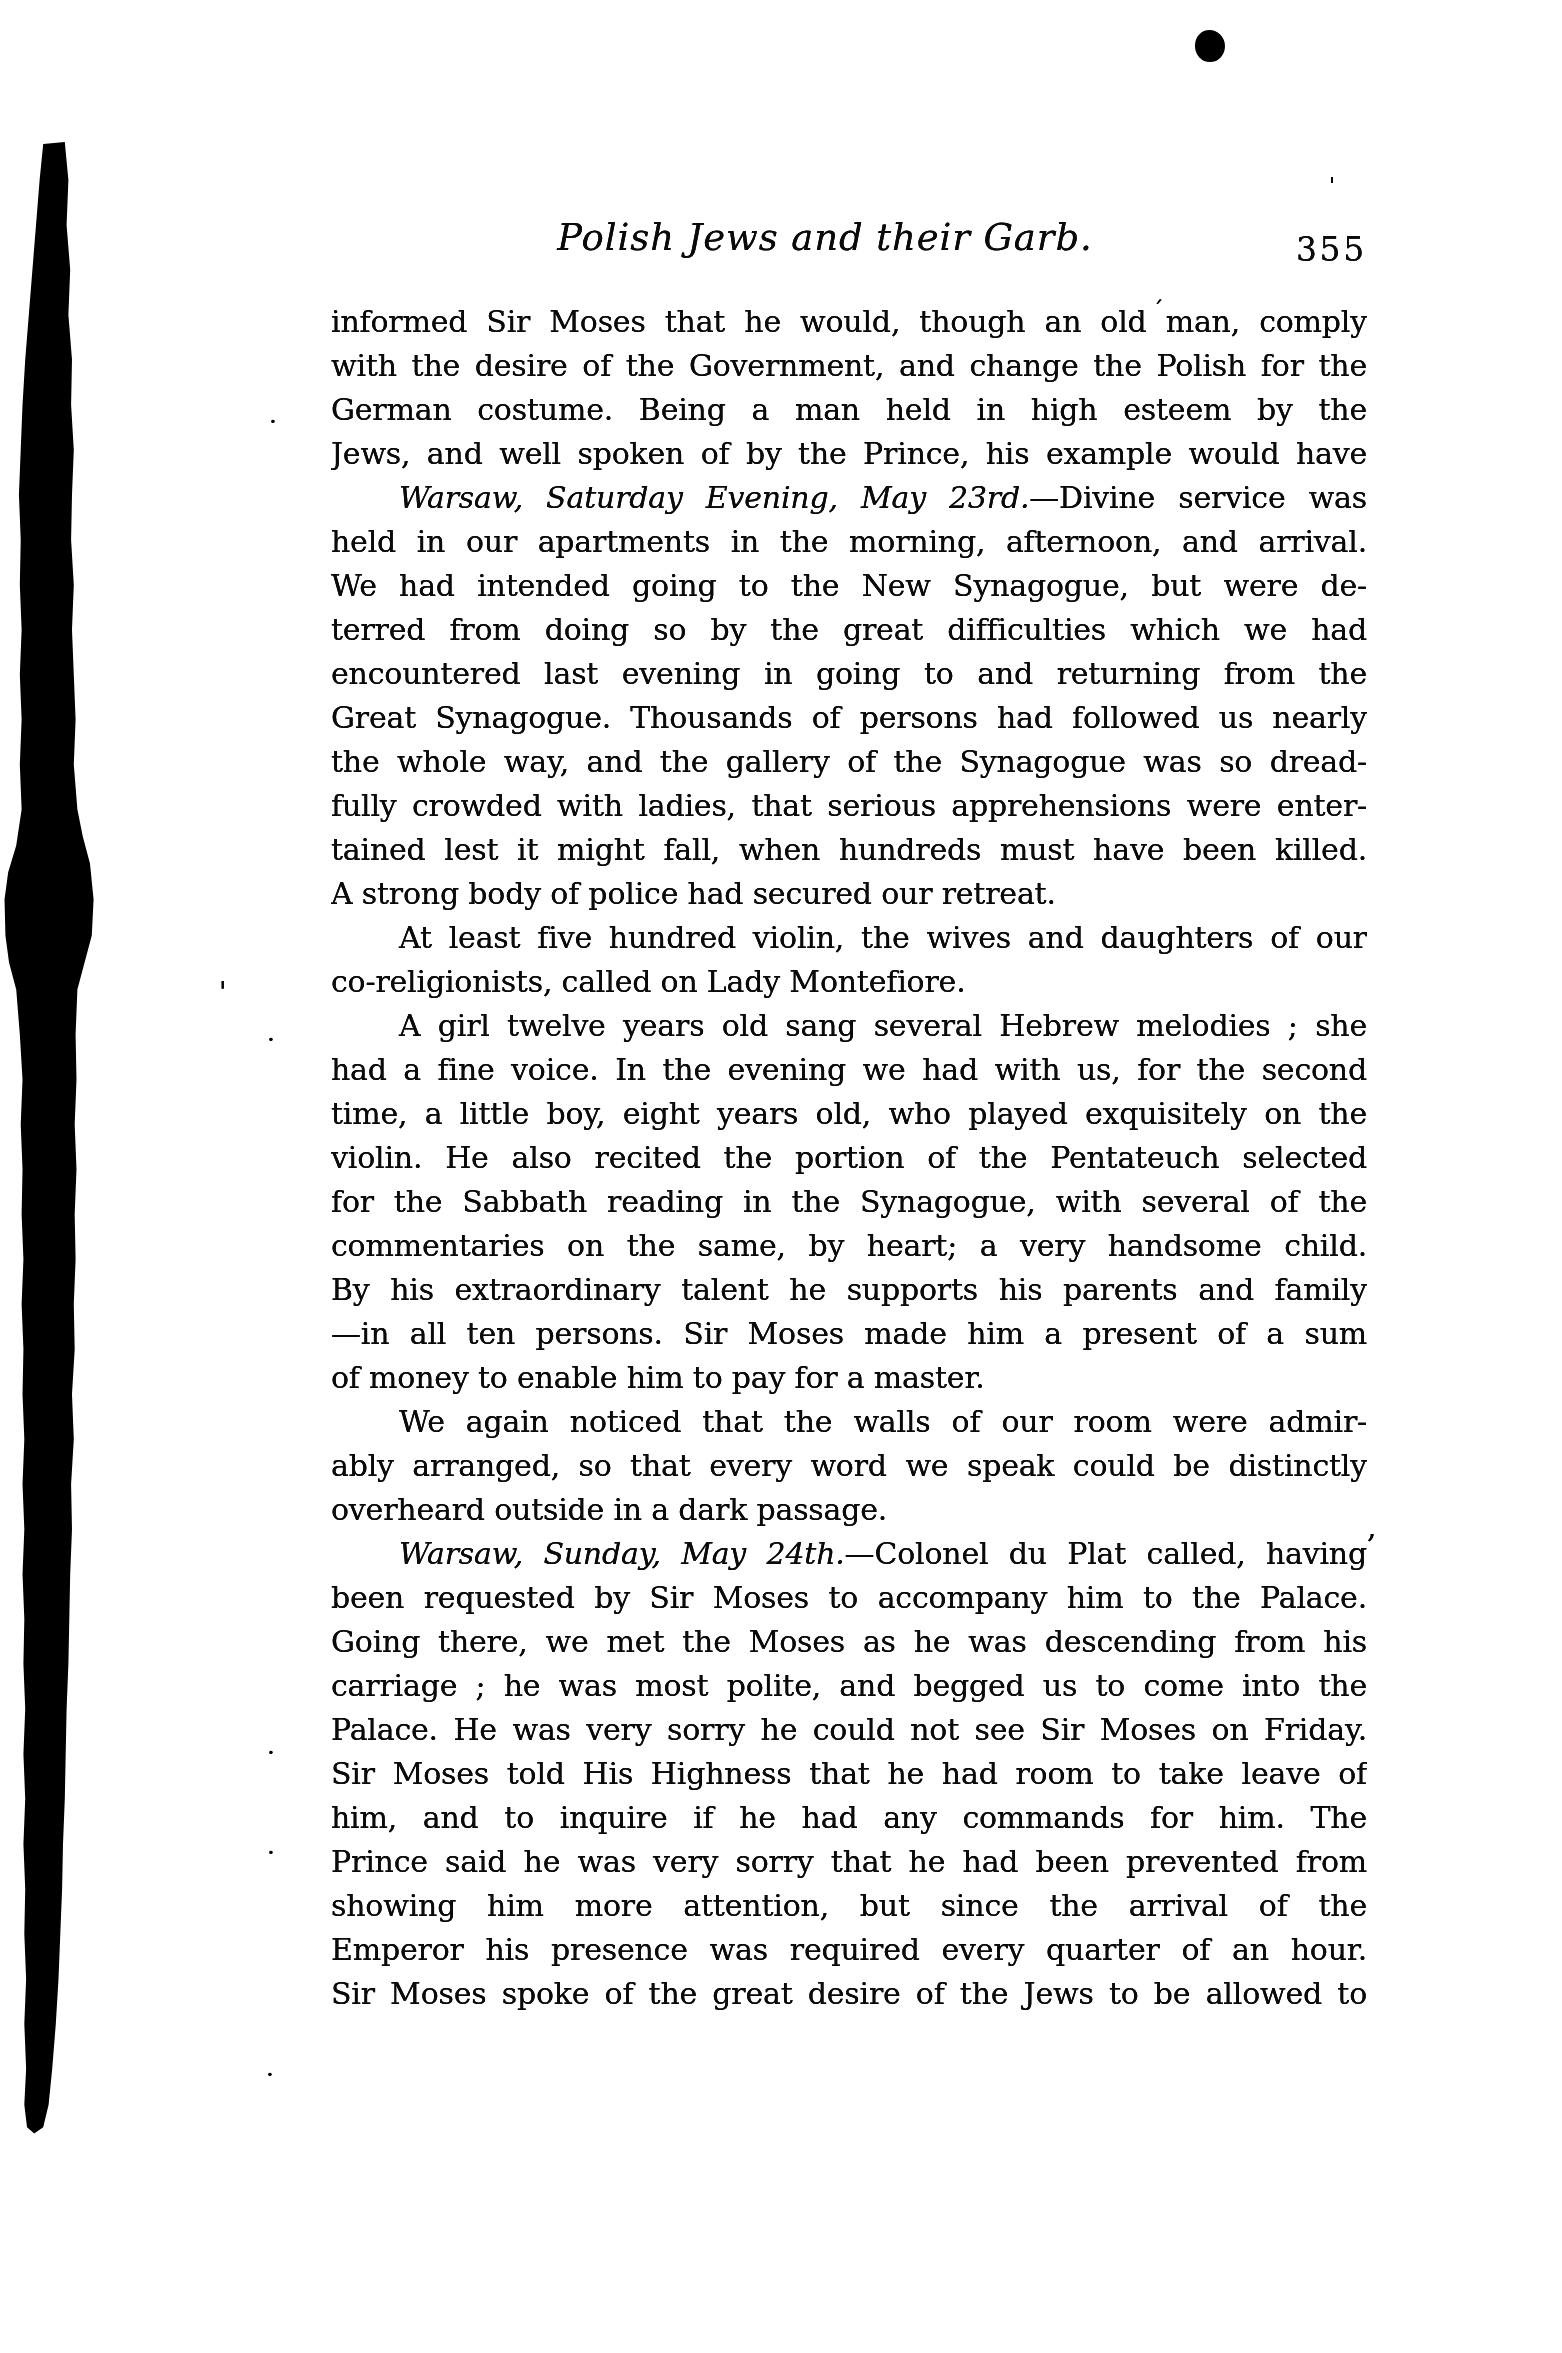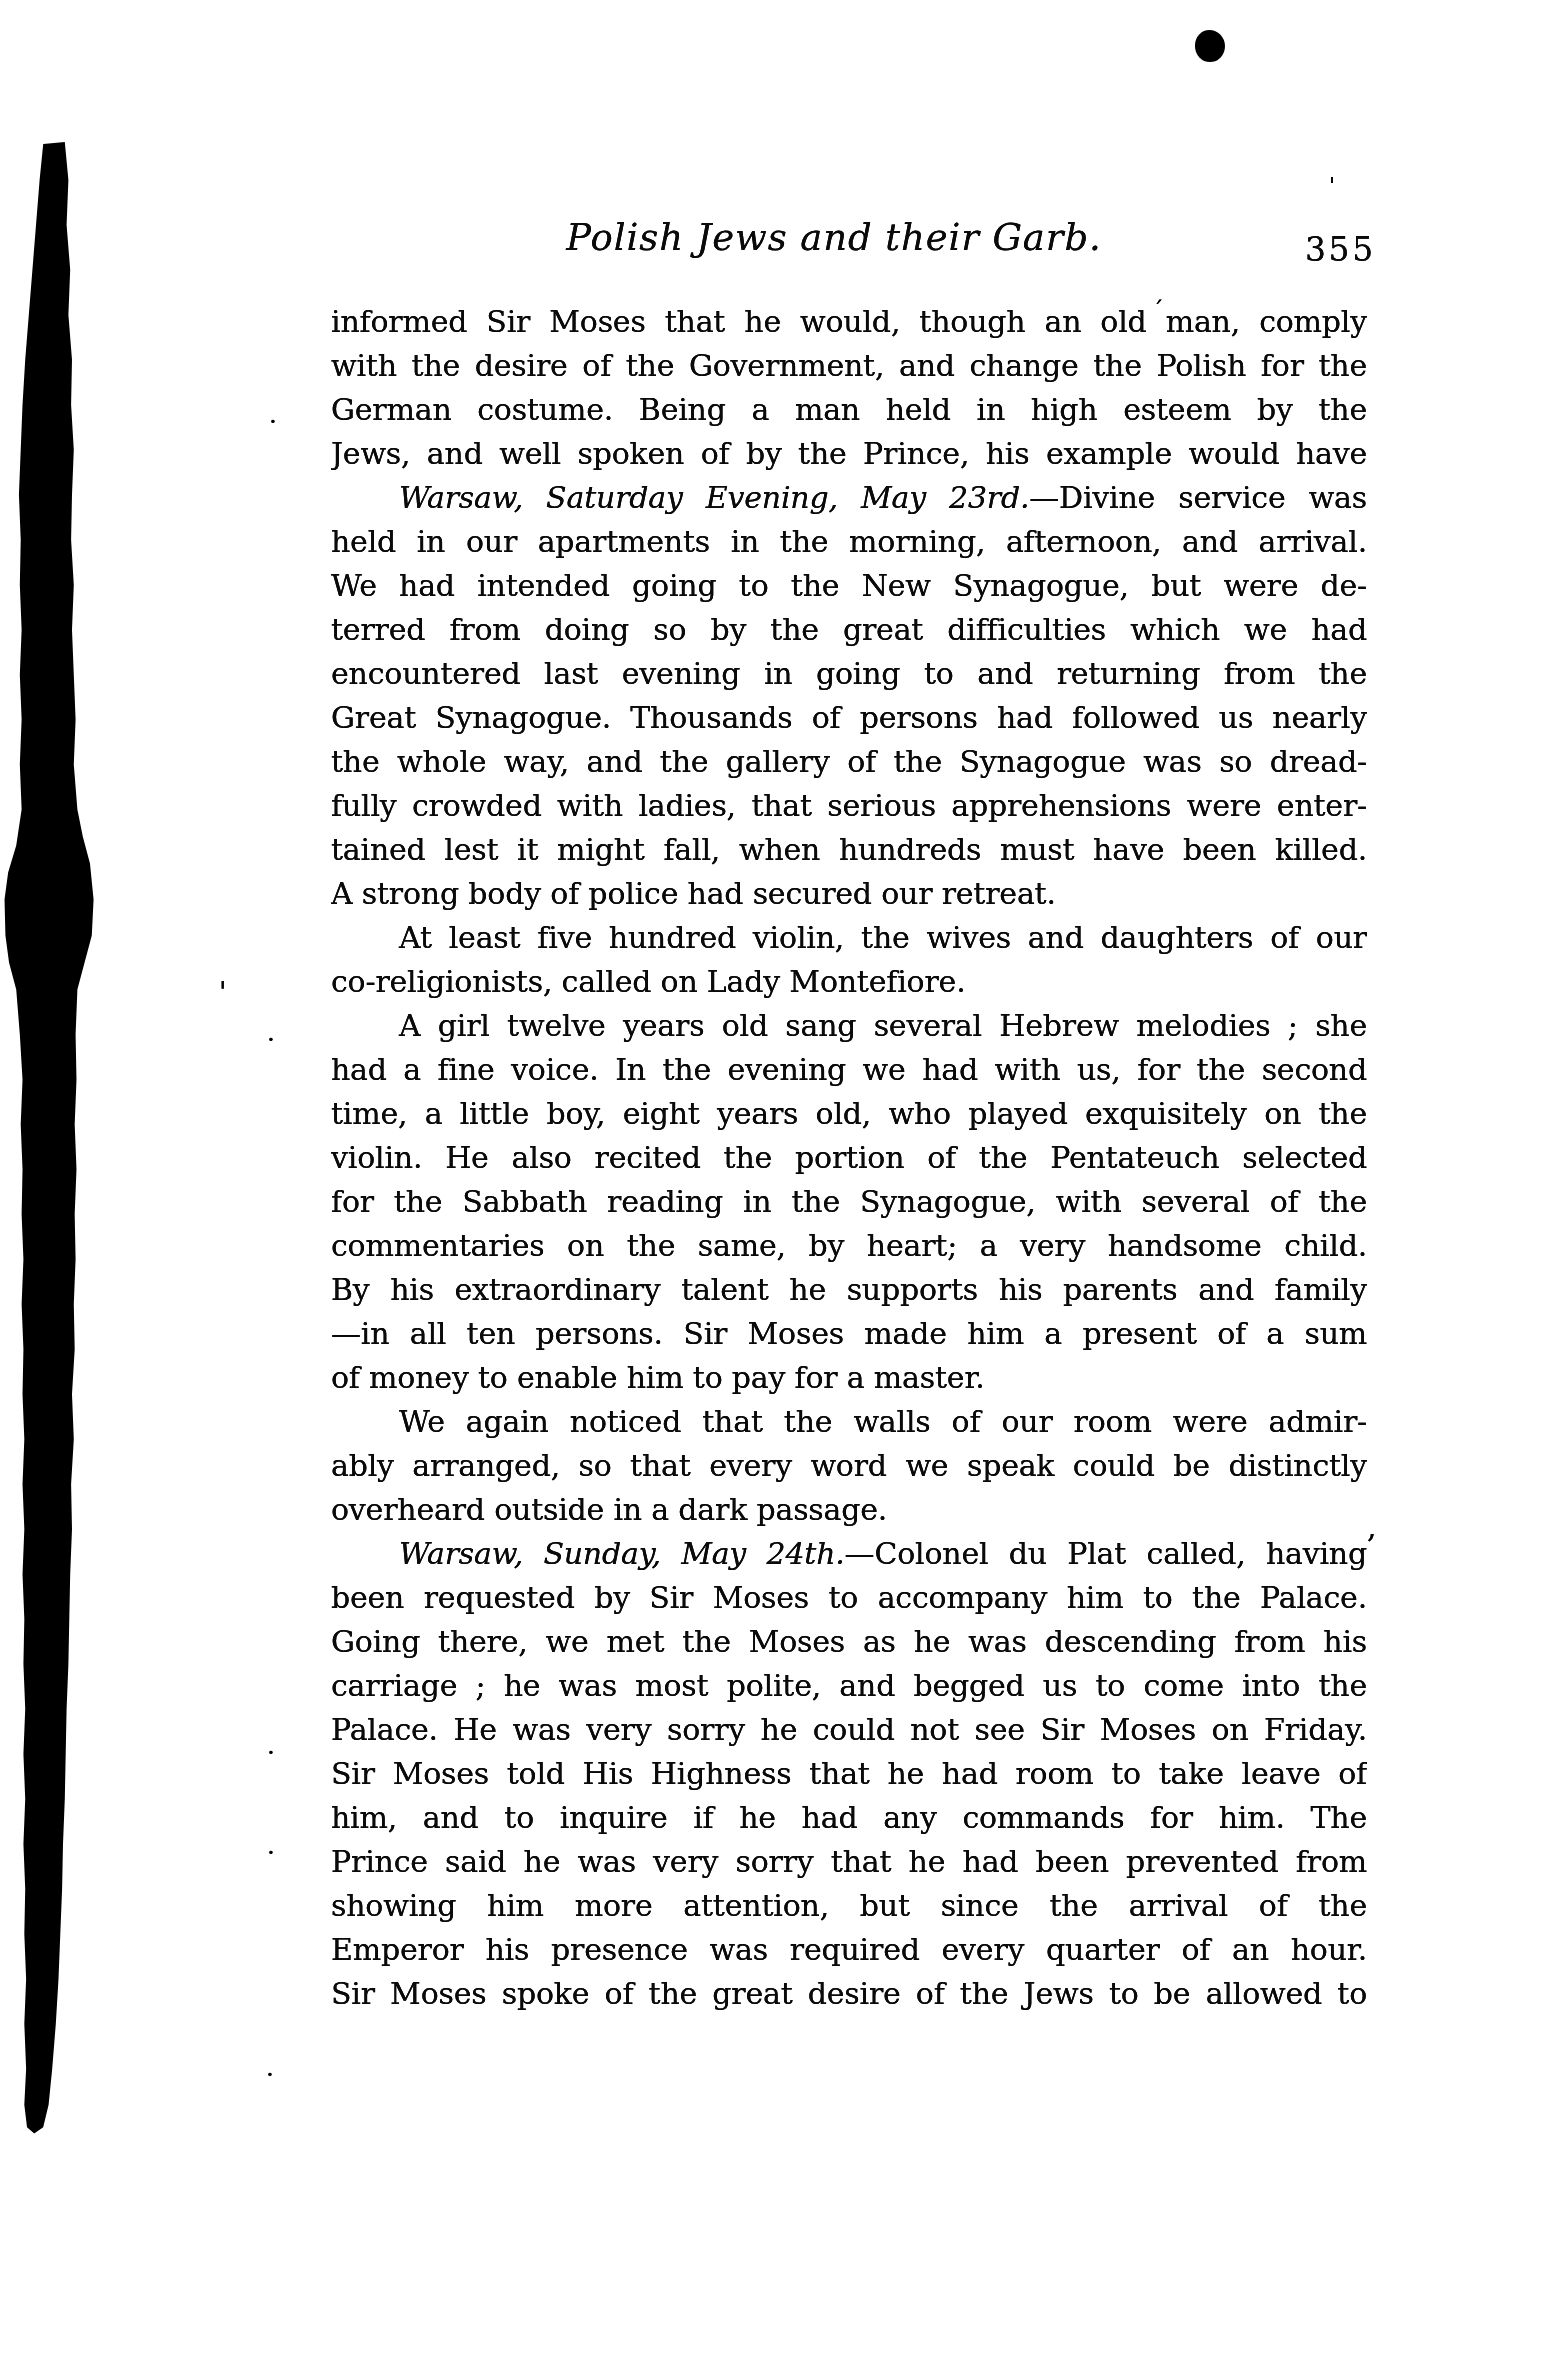--- a/index.html
+++ b/index.html
@@ -6,21 +6,21 @@
   body {
     width: 1562px; height: 2354px;
     position: relative;
     background: #ffffff;
     font-family: "DejaVu Serif", serif;
     color: #0a0a0a;
     overflow: hidden;
   }
   .header-row {
     position: absolute;
-    left: 292px; top: 216px; width: 1084px;
+    left: 283px; top: 216px; width: 1084px;
     height: 72px;
   }
   .running-title {
     display: block;
     text-align: center;
     font-style: italic;
     font-size: 37px;
     letter-spacing: 0.9px;
     text-shadow: 0 0 0.4px #000;
   }

